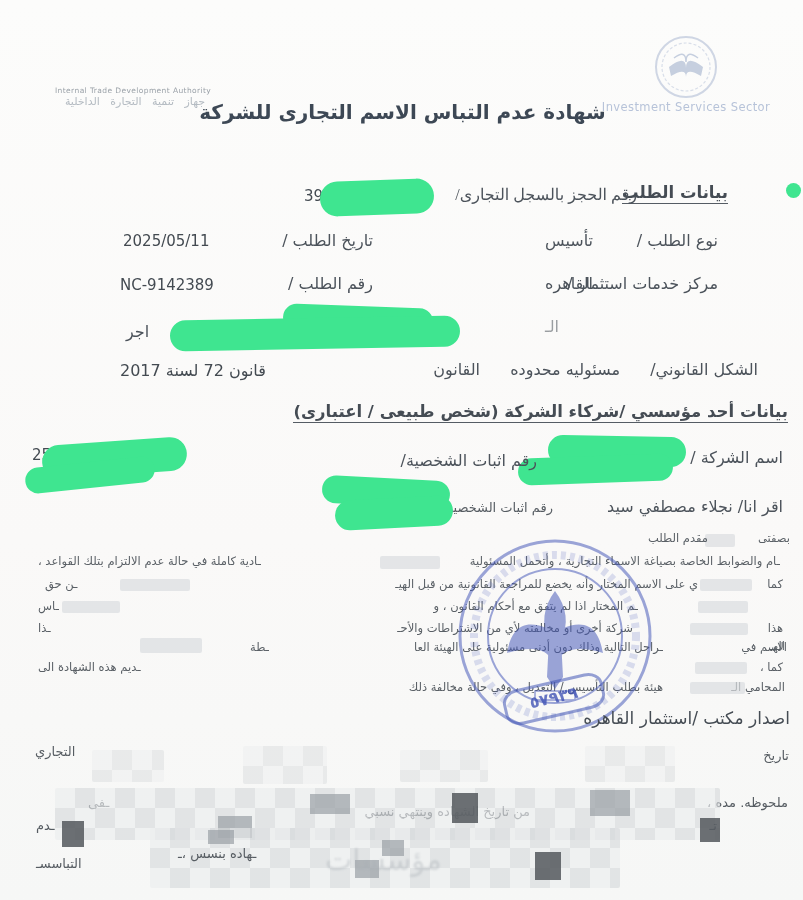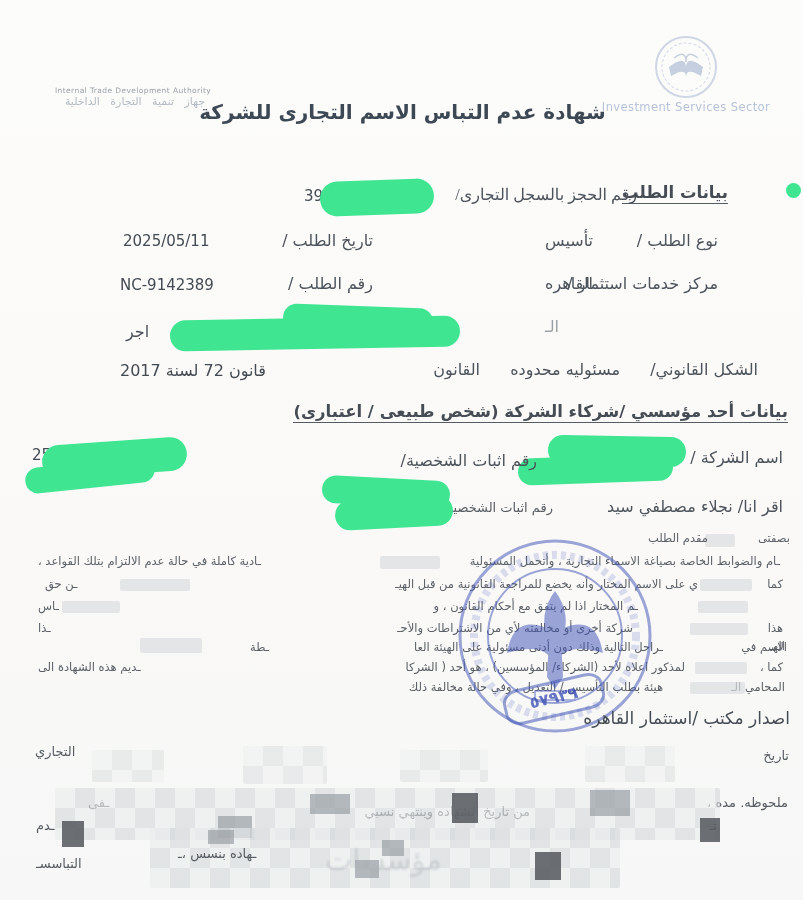--- a/index.html
+++ b/index.html
@@ -125,21 +125,20 @@
   <div class="abs ar small" style="right:170px;top:621px;">شركة أخرى أو مخالفته لأي من الاشتراطات والأحـ</div>
   <div class="abs ar small" style="left:38px;top:621px;">ـذا</div>
 
   <div class="abs ar small" style="right:16px;top:640px;">الاسم في</div>
   <div class="abs ar small" style="right:140px;top:640px;">ـراحل التالية وذلك دون أدنى مسئولية على الهيئة العا</div>
   <div class="patch" style="left:140px;top:638px;width:62px;height:15px;"></div>
   <div class="abs ar small" style="left:250px;top:640px;">ـطة</div>
 
   <div class="abs ar small" style="right:20px;top:660px;">كما ،</div>
   <div class="patch" style="left:695px;top:662px;width:52px;height:12px;"></div>
-  <div class="abs ar small" style="right:118px;top:660px;">لمذكور اعلاه لأحد (الشركاء/ المؤسسين) ، هو أحد ( الشركا</div>
   <div class="abs ar small" style="left:38px;top:660px;">ـديم هذه الشهادة الى</div>
 
   <div class="abs ar small" style="right:18px;top:680px;">المحامي الـ</div>
   <div class="patch" style="left:690px;top:682px;width:55px;height:12px;"></div>
   <div class="abs ar small" style="right:140px;top:680px;">هيئة بطلب التأسيس / التعديل ، وفي حالة مخالفة ذلك</div>
 
   <div class="abs" style="left:455px;top:533px;width:200px;height:208px;opacity:.52;">
     <svg width="200" height="208" viewBox="0 0 200 208">
       <circle cx="100" cy="103" r="95" fill="none" stroke="#4356b8" stroke-width="3"></circle>
       <circle cx="100" cy="103" r="67" fill="none" stroke="#4356b8" stroke-width="2"></circle>

